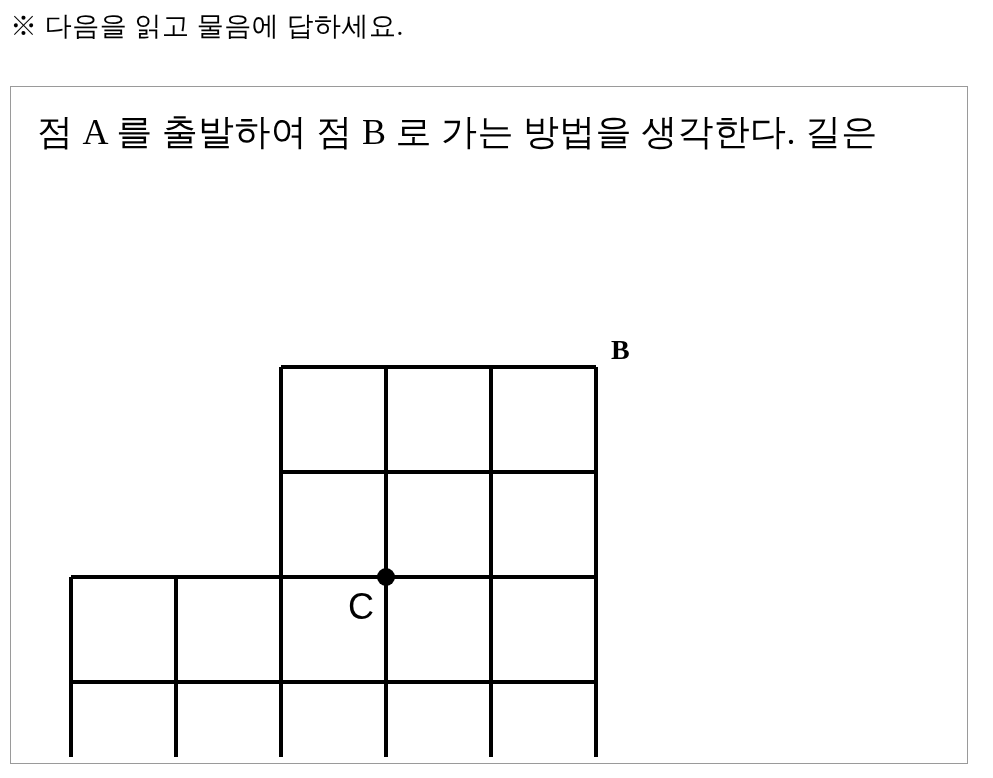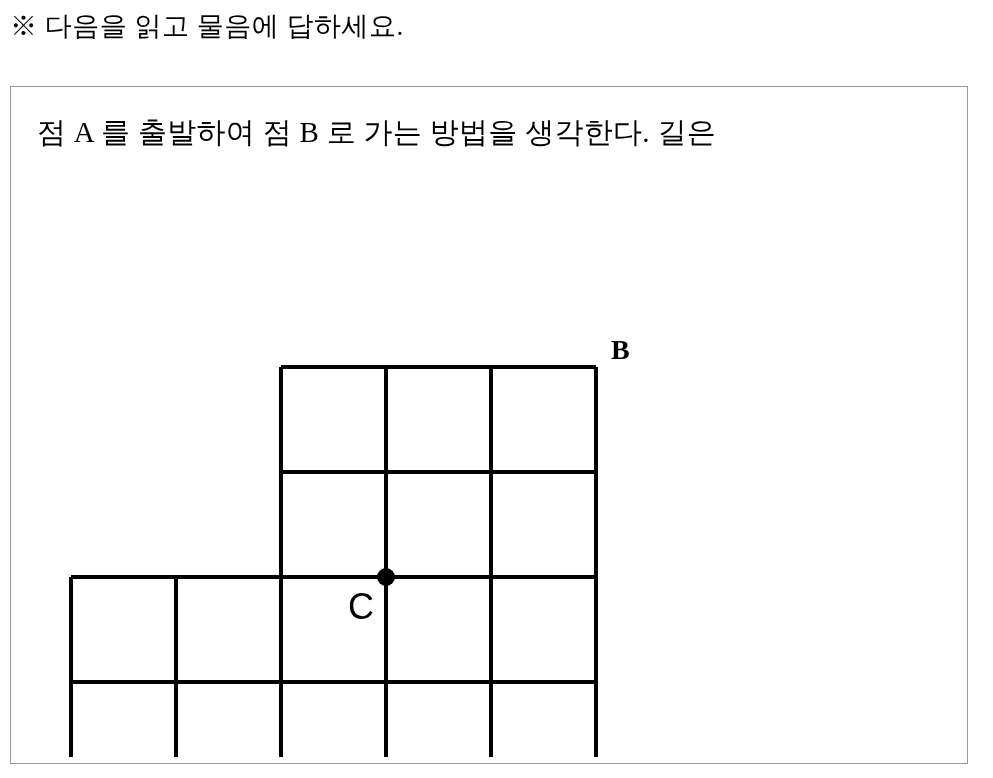--- a/index.html
+++ b/index.html
@@ -38,21 +38,21 @@
     height: 678px;
     border: 1px solid #9a9a9a;
     box-sizing: border-box;
     background: #ffffff;
   }
   .stem {
     position: absolute;
     left: 26px;
     top: 22px;
     width: 910px;
-    font-size: 29px;
+    font-size: 36px;
     line-height: 46px;
     letter-spacing: 0.3px;
   }
   .figure {
     position: absolute;
     left: 0px;
     top: 150px;
     width: 956px;
     height: 520px;
   }

